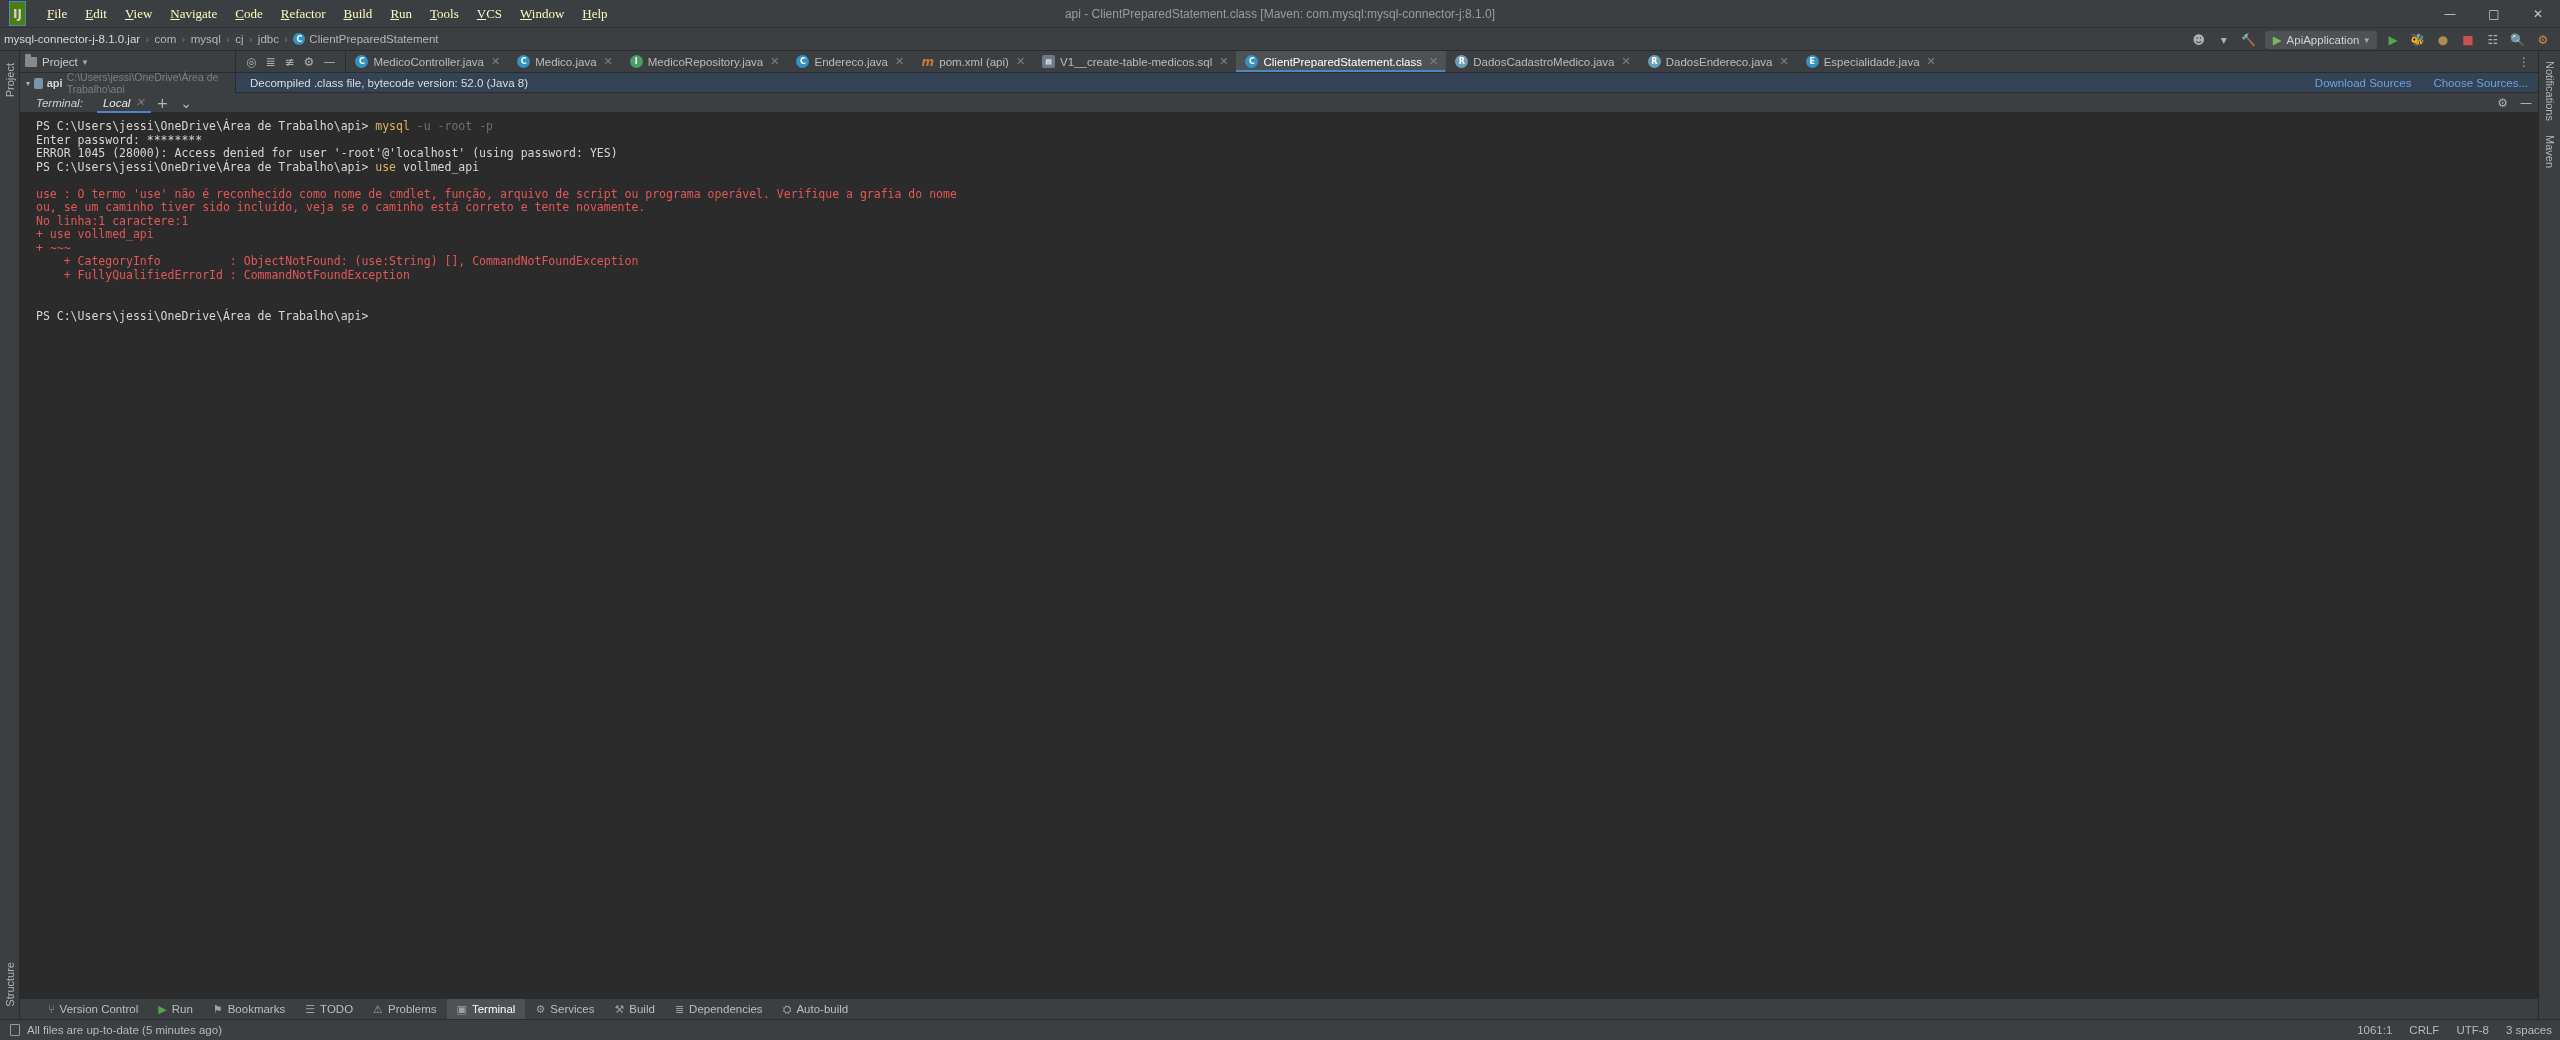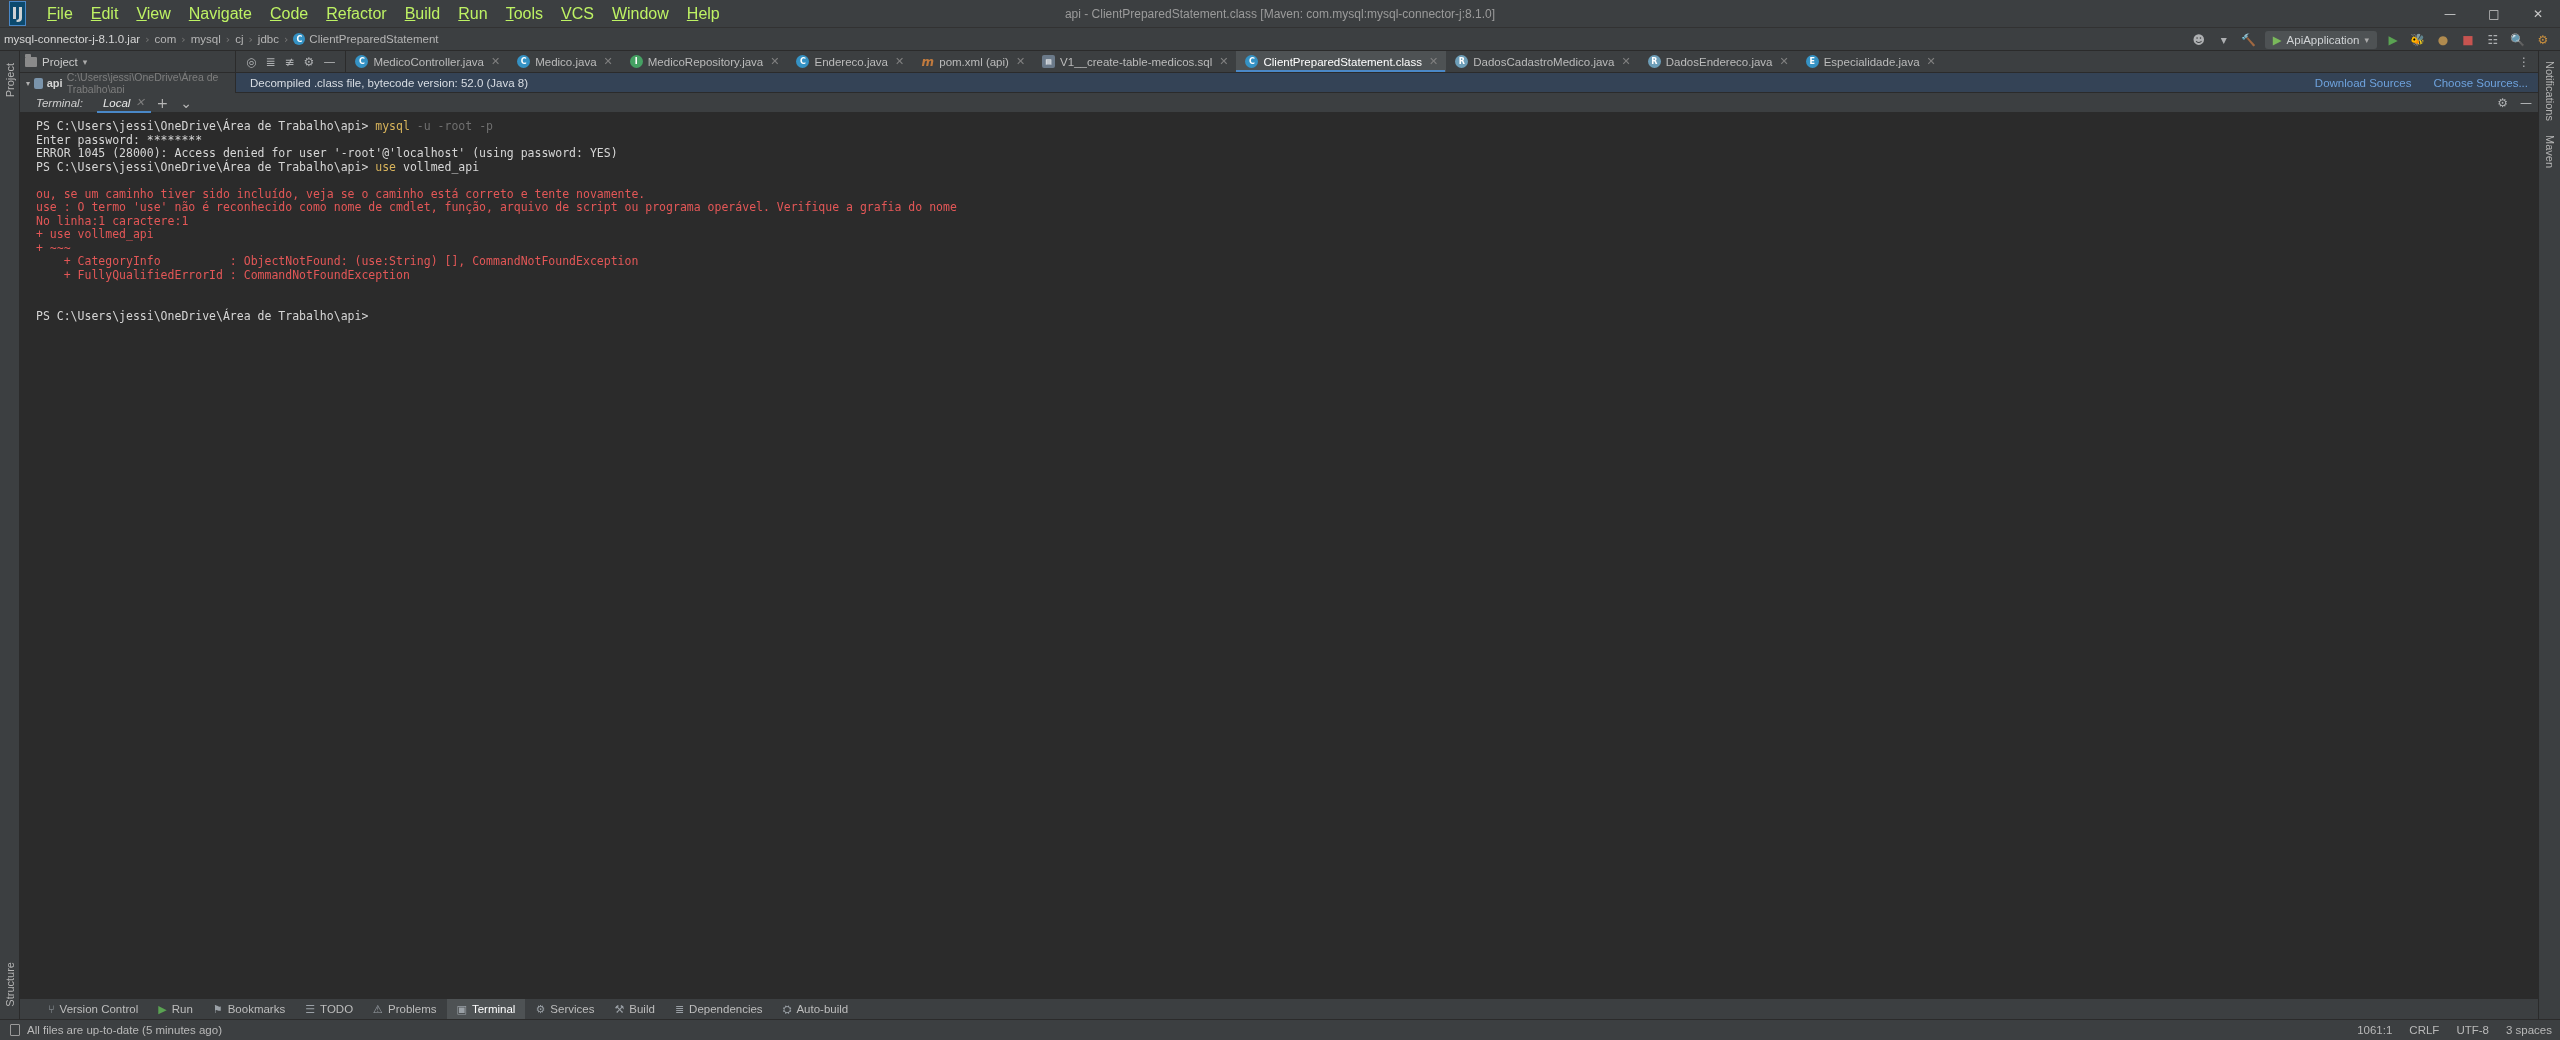--- a/index.html
+++ b/index.html
@@ -16,30 +16,30 @@
   .titlebar {
     height: 28px; flex: 0 0 28px;
     background: #3c3f41;
     display: flex; align-items: center;
     border-bottom: 1px solid #323232;
     position: relative;
   }
   .ij-logo {
     width: 17px; height: 25px; margin-left: 9px; margin-right: 12px;
     border: 1px solid #4a88c7;
-    background: #0c4a6e;
+    background: #4d7c0f;
     display: flex; align-items: center; justify-content: center;
-    color: #cfd2d4; font-size: 16px; font-weight: bold;
+    color: #cfd2d4; font-size: 12px; font-weight: bold;
     font-family: "DejaVu Sans", sans-serif;
     line-height: 1;
   }
   .menu { display: flex; align-items: center; gap: 0px; }
   .menu-item {
-    color: #bef264; font-size: 16px; padding: 3px 9px;
-    white-space: nowrap; cursor: default;
+    color: #fef9c3; font-size: 13px; padding: 3px 9px;
+    white-space: nowrap; cursor: default; font-family: Liberation Serif, serif;
   }
   .menu-item u { text-decoration: underline; }
   .win-title {
     position: absolute; left: 50%; transform: translateX(-50%);
     color: #9b9b9b; font-size: 12px; white-space: nowrap;
   }
   .win-ctrl {
     position: absolute; right: 0; top: 0; height: 28px;
     display: flex; align-items: center;
   }
@@ -449,22 +449,22 @@
           <span class="ticon">⚙</span>
           <span class="ticon">—</span>
         </div>
       </div>
       <div class="term-body" id="term-root">
           <div class="tline"><span class="c-prompt">PS C:\Users\jessi\OneDrive\Área de Trabalho\api&gt; </span><span class="c-cmd">mysql</span><span class="c-arg"> -u -root -p</span></div>
           <div class="tline"><span class="c-prompt">Enter password: ********</span></div>
           <div class="tline"><span class="c-prompt">ERROR 1045 (28000): Access denied for user '-root'@'localhost' (using password: YES)</span></div>
           <div class="tline"><span class="c-prompt">PS C:\Users\jessi\OneDrive\Área de Trabalho\api&gt; </span><span class="c-cmd">use</span><span class="c-prompt"> vollmed_api</span></div>
           <div class="tline">&nbsp;</div>
+          <div class="tline"><span class="c-err">use : O termo 'use' não é reconhecido como nome de cmdlet, função, arquivo de script ou programa operável. Verifique a grafia do nome</span></div>
           <div class="tline"><span class="c-err">ou, se um caminho tiver sido incluído, veja se o caminho está correto e tente novamente.</span></div>
-          <div class="tline"><span class="c-err">use : O termo 'use' não é reconhecido como nome de cmdlet, função, arquivo de script ou programa operável. Verifique a grafia do nome</span></div>
           <div class="tline"><span class="c-err">No linha:1 caractere:1</span></div>
           <div class="tline"><span class="c-err">+ use vollmed_api</span></div>
           <div class="tline"><span class="c-err">+ ~~~</span></div>
           <div class="tline"><span class="c-err">    + CategoryInfo          : ObjectNotFound: (use:String) [], CommandNotFoundException</span></div>
           <div class="tline"><span class="c-err">    + FullyQualifiedErrorId : CommandNotFoundException</span></div>
           <div class="tline">&nbsp;</div>
           <div class="tline">&nbsp;</div>
           <div class="tline"><span class="c-prompt">PS C:\Users\jessi\OneDrive\Área de Trabalho\api&gt;</span></div>
         </div>
     </div>

